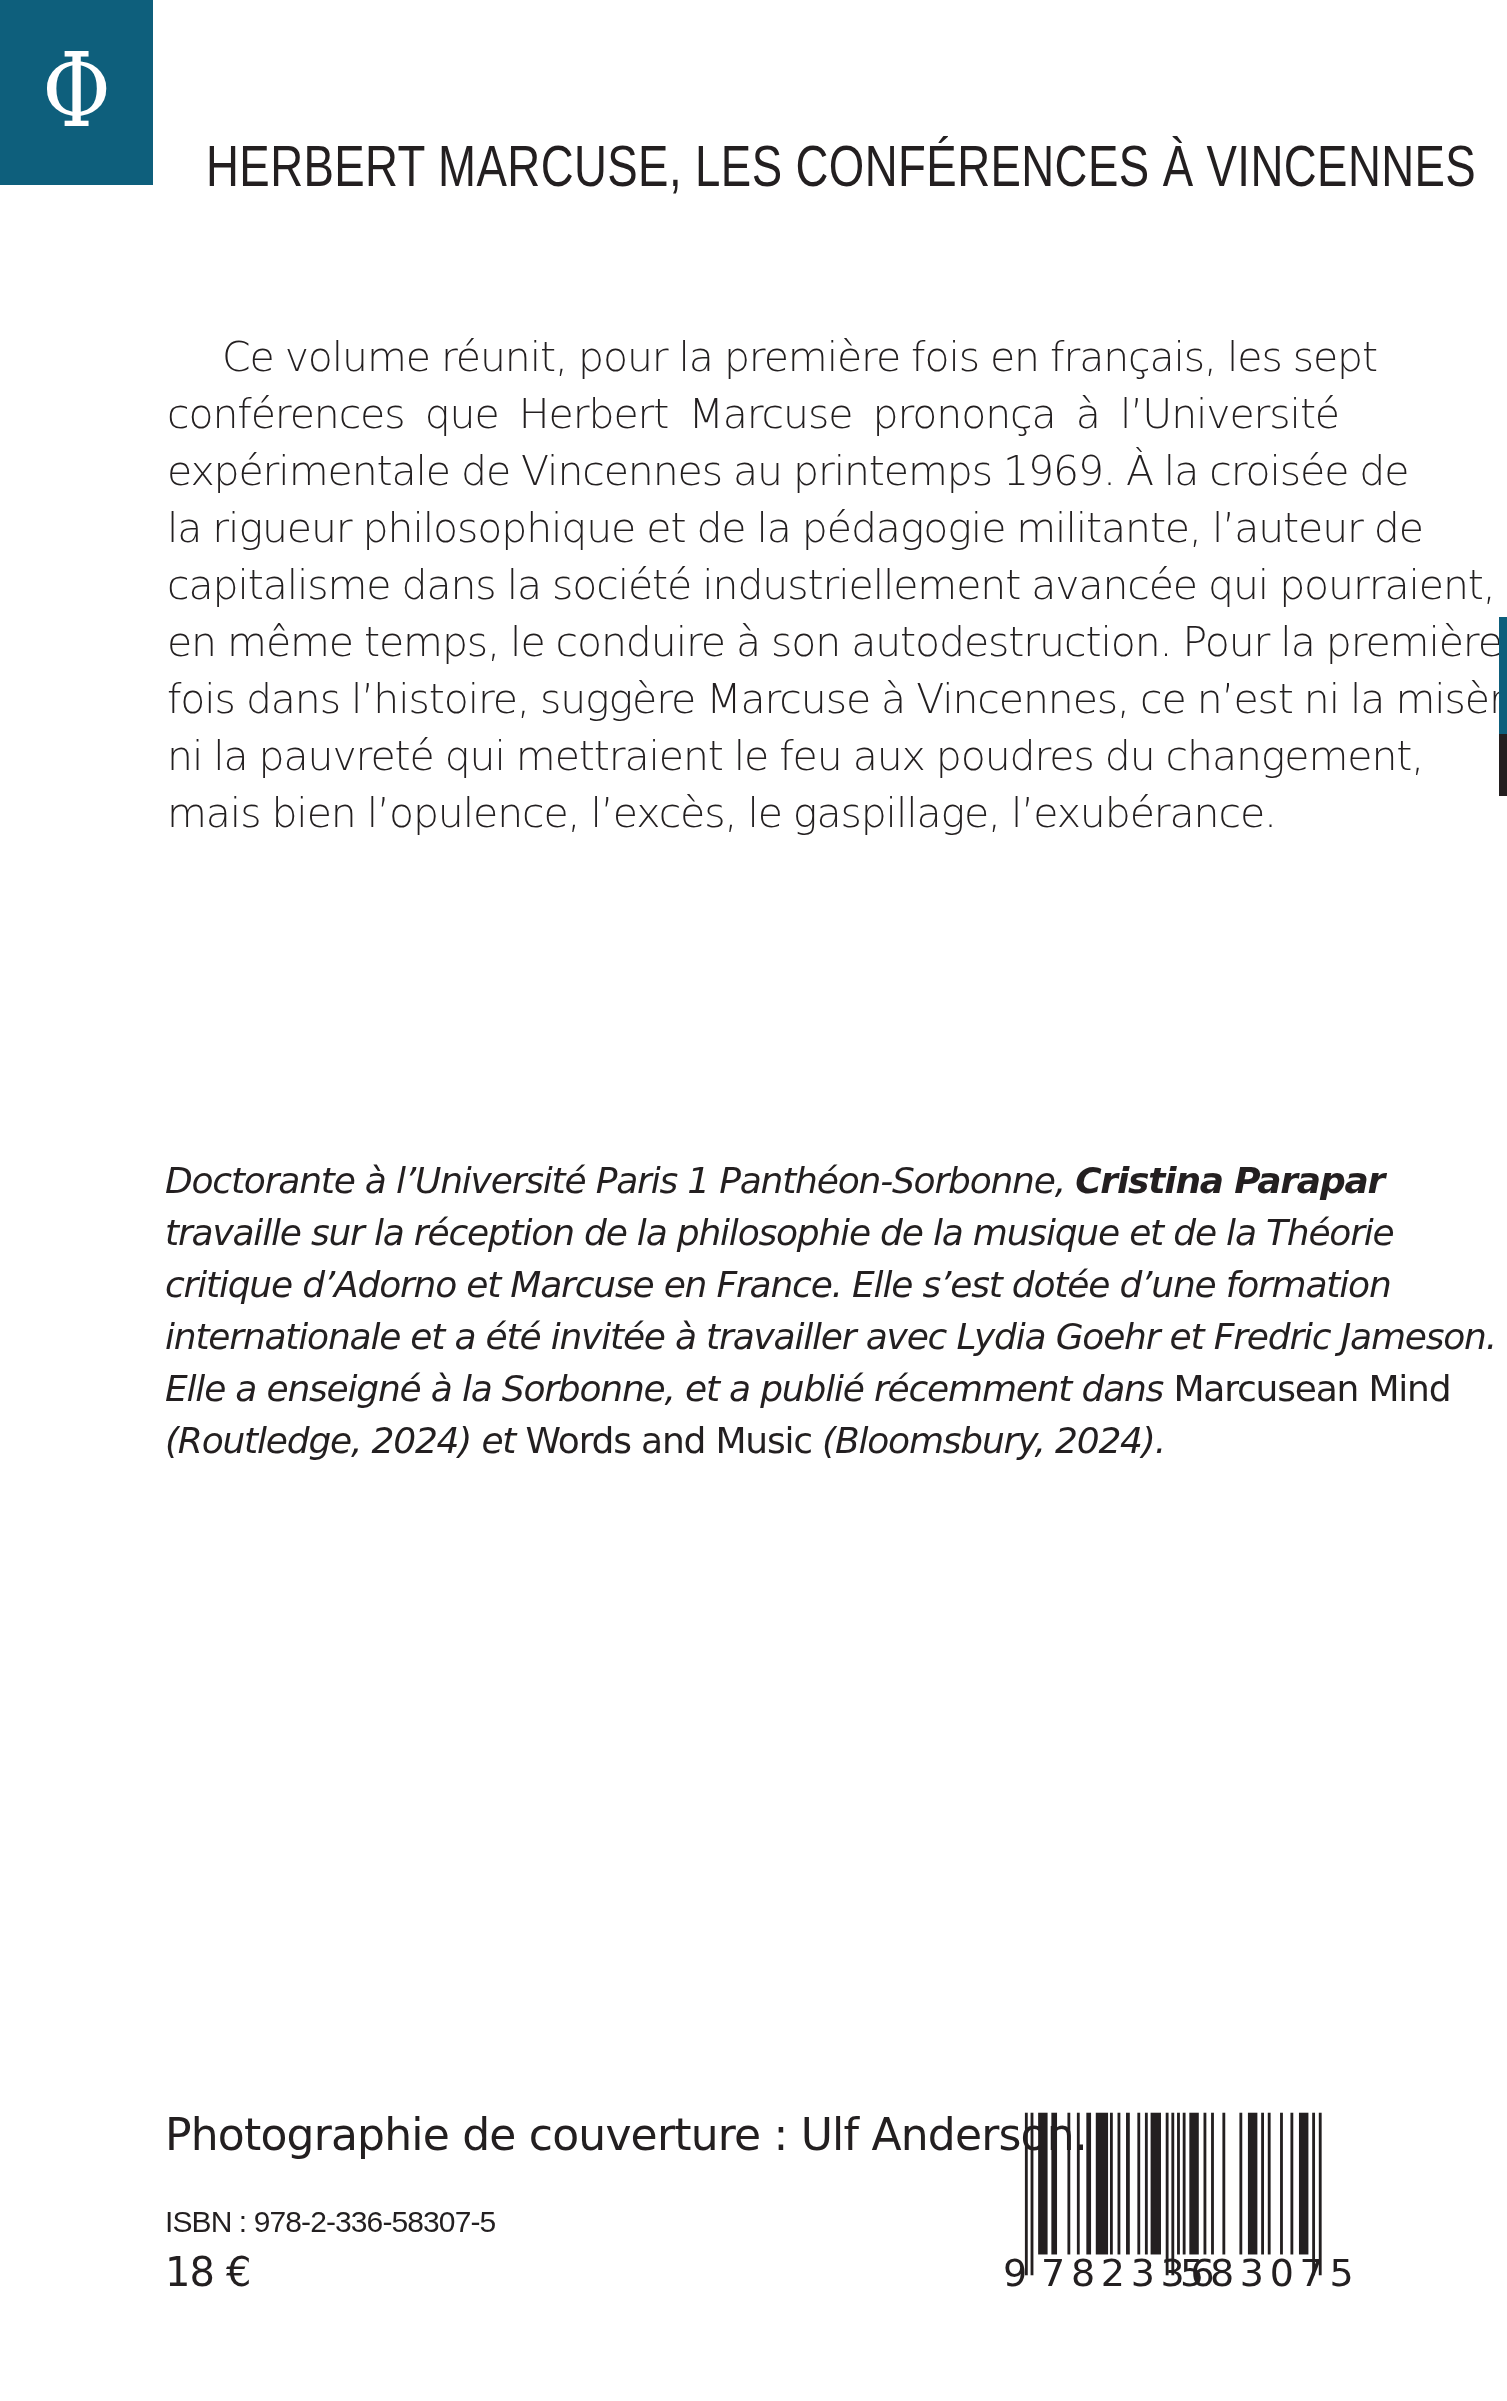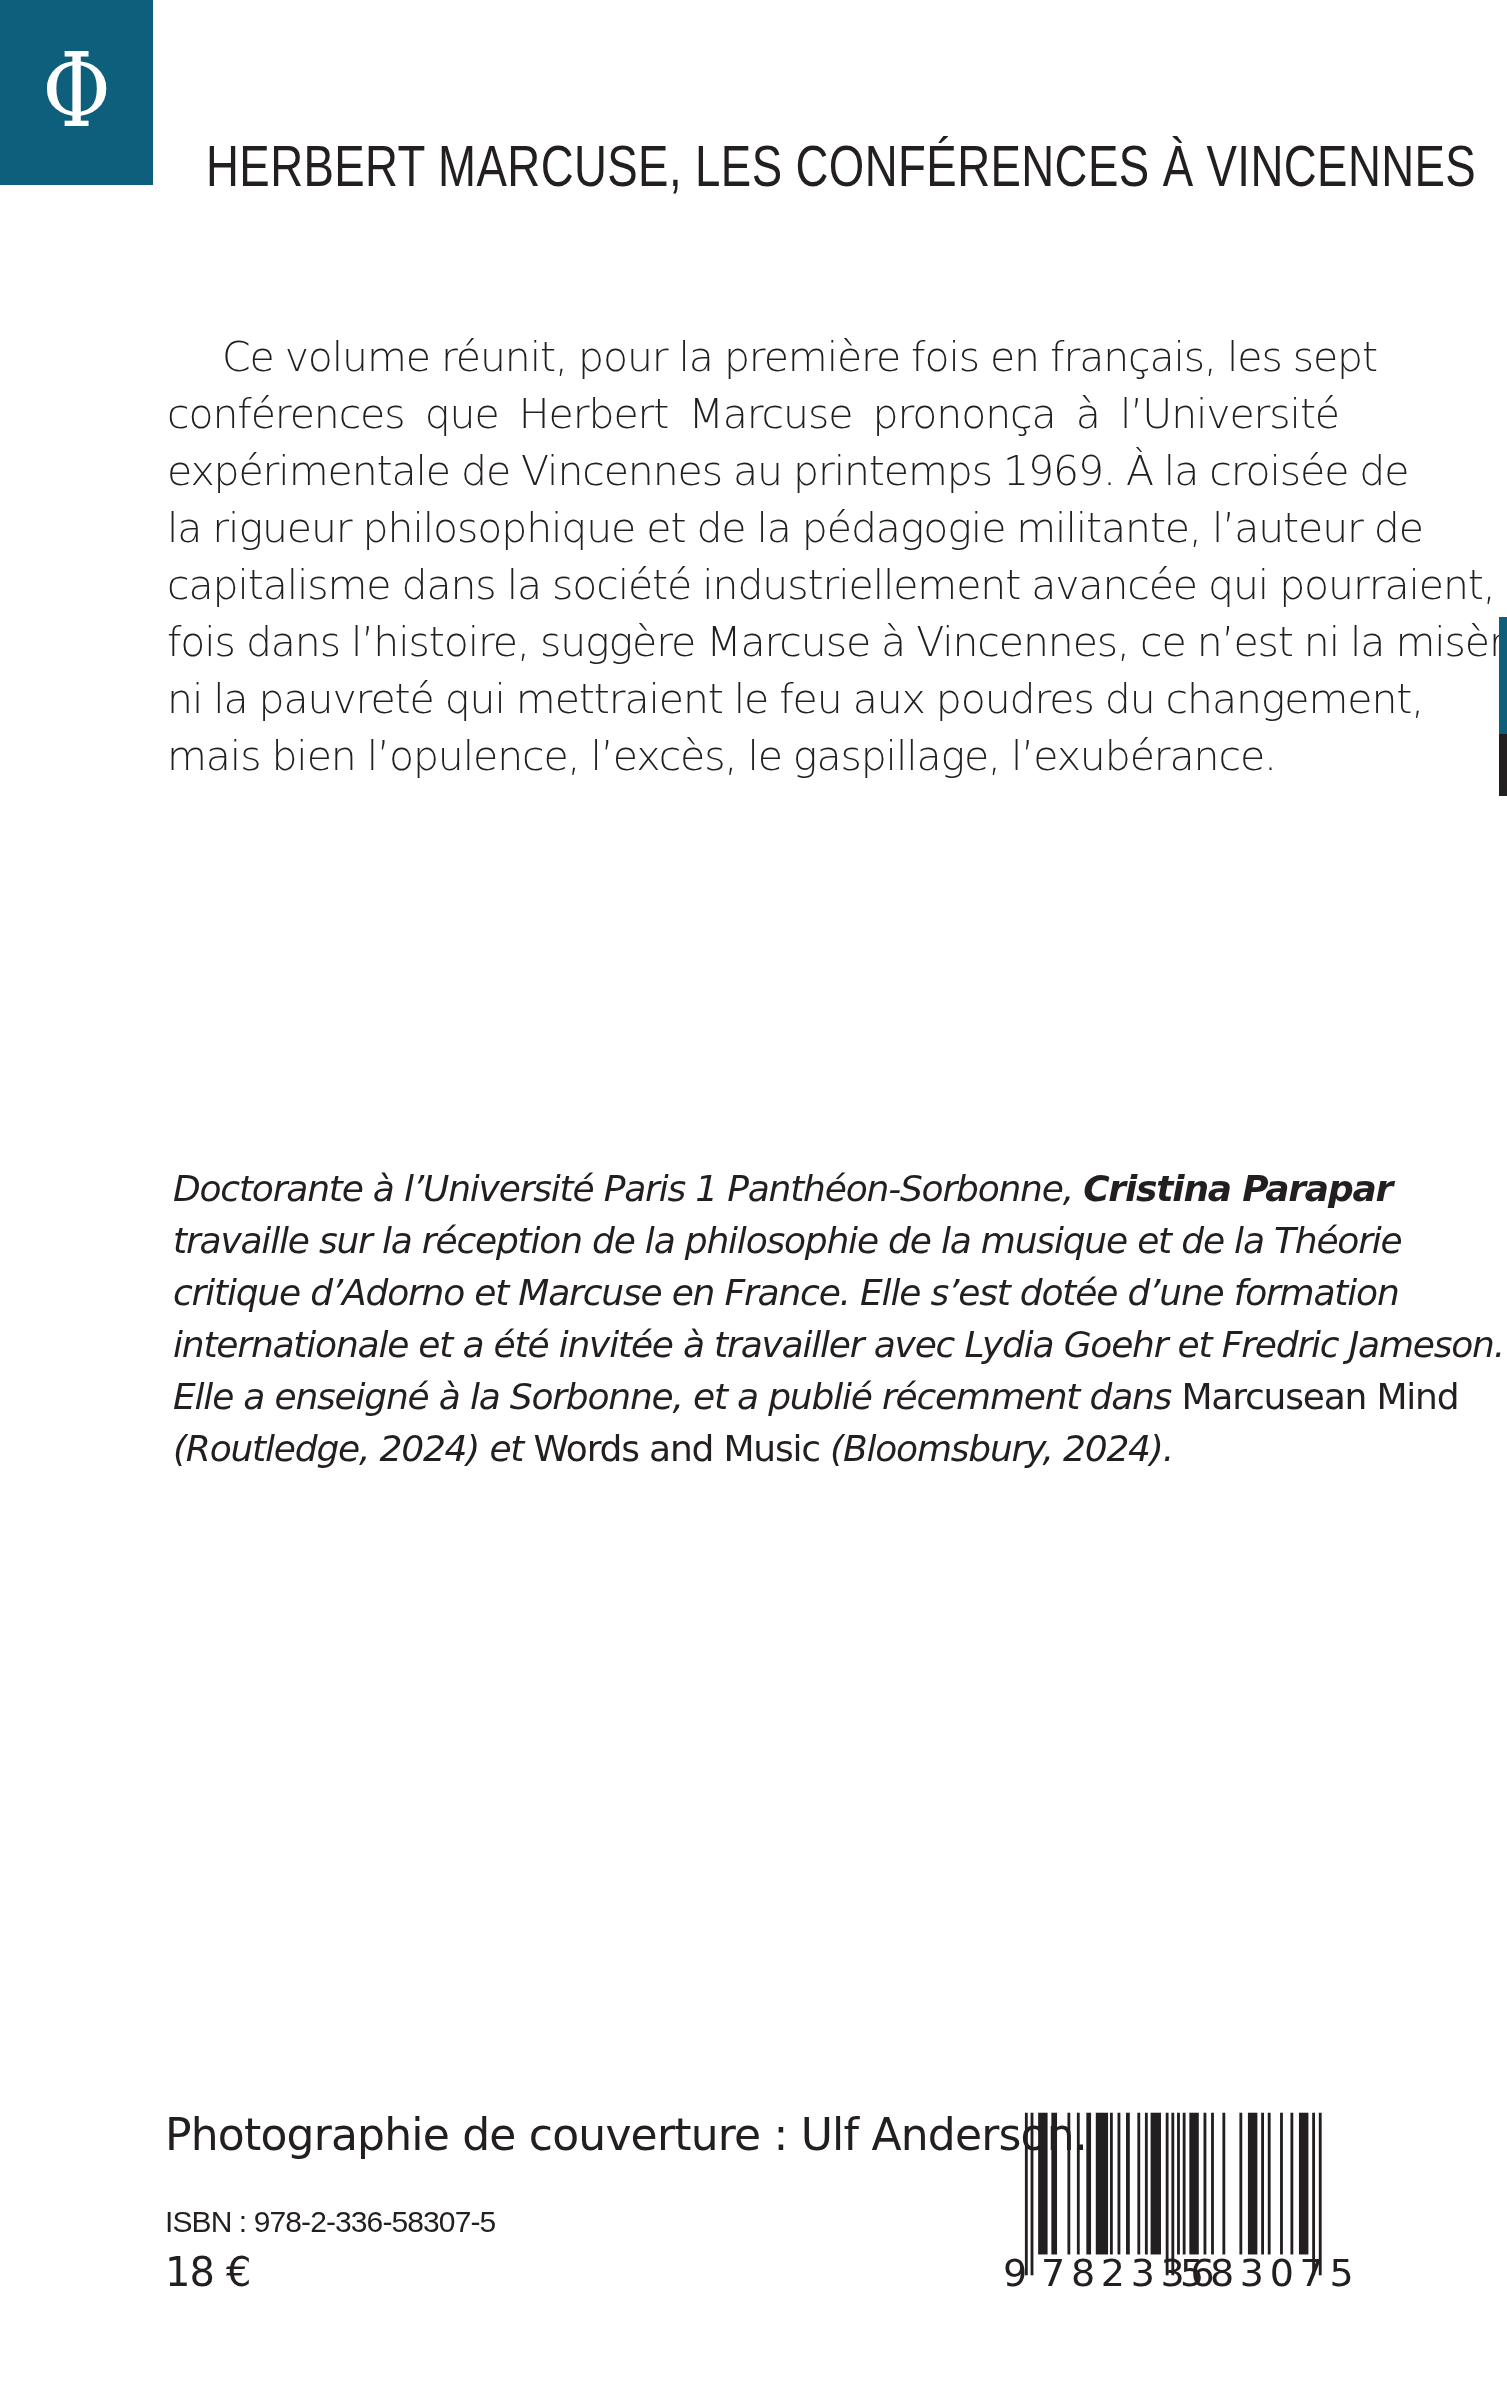--- a/index.html
+++ b/index.html
@@ -18,21 +18,21 @@
 
   .summary { position: absolute; left: 165px; top: 327px; width: 1172px; margin: 2px;
              font-family: "DejaVu Sans", sans-serif; font-weight: 300; font-size: 41px; line-height: 57px;
              text-align: justify; color: #231f20; letter-spacing: -1.1px; word-spacing: -0.9px;
              transform-origin: 0 0; }
   .summary .line { display: block; text-align: justify; text-align-last: justify; white-space: nowrap; }
   .summary .line.last { text-align-last: left; }
   .summary .indent { display: inline-block; width: 55px; }
   .summary em { font-style: italic; font-weight: bold; }
 
-  .bio { position: absolute; left: 165px; top: 1155px; width: 1172px; margin: 8px;
+  .bio { position: absolute; left: 165px; top: 1155px; width: 1172px; margin: 0;
          font-family: "DejaVu Sans", sans-serif; font-style: italic; font-size: 36px; line-height: 52px;
          color: #231f20; letter-spacing: -1.2px; }
   .bio .line { display: block; text-align: justify; text-align-last: justify; white-space: nowrap; }
   .bio .line.last { text-align-last: left; }
   .bio strong { font-weight: bold; }
   .bio .upright { font-style: normal; }
 
   .spine-marker-teal { position: absolute; left: 1499px; top: 617px; width: 8.5px; height: 117px; background: #0e5f7c; }
   .spine-marker-dark { position: absolute; left: 1499px; top: 734px; width: 8.5px; height: 62px; background: #231f20; }
 
@@ -56,20 +56,21 @@
 </div>
 
 <h1 class="title">HERBERT MARCUSE, LES CONFÉRENCES À VINCENNES</h1>
 
 <div class="summary">
   <span class="line"><span class="indent"></span><span>Ce volume réunit, pour la première fois en français, les sept</span></span>
   <span class="line">conférences que Herbert Marcuse prononça à l’Université</span>
   <span class="line">expérimentale de Vincennes au printemps 1969. À la croisée de</span>
   <span class="line">la rigueur philosophique et de la pédagogie militante, l’auteur de</span>
   <span class="line">capitalisme dans la société industriellement avancée qui pourraient,</span>
+  <span class="line">en même temps, le conduire à son autodestruction. Pour la première</span>
   <span class="line">fois dans l’histoire, suggère Marcuse à Vincennes, ce n’est ni la misère</span>
   <span class="line">ni la pauvreté qui mettraient le feu aux poudres du changement,</span>
   <span class="line last">mais bien l’opulence, l’excès, le gaspillage, l’exubérance.</span>
 </div>
 
 <div class="spine-marker-teal"></div>
 <div class="spine-marker-dark"></div>
 
 <div class="bio">
   <span class="line"><span>Doctorante à l’Université Paris 1 Panthéon-Sorbonne, </span><strong>Cristina Parapar</strong></span>

